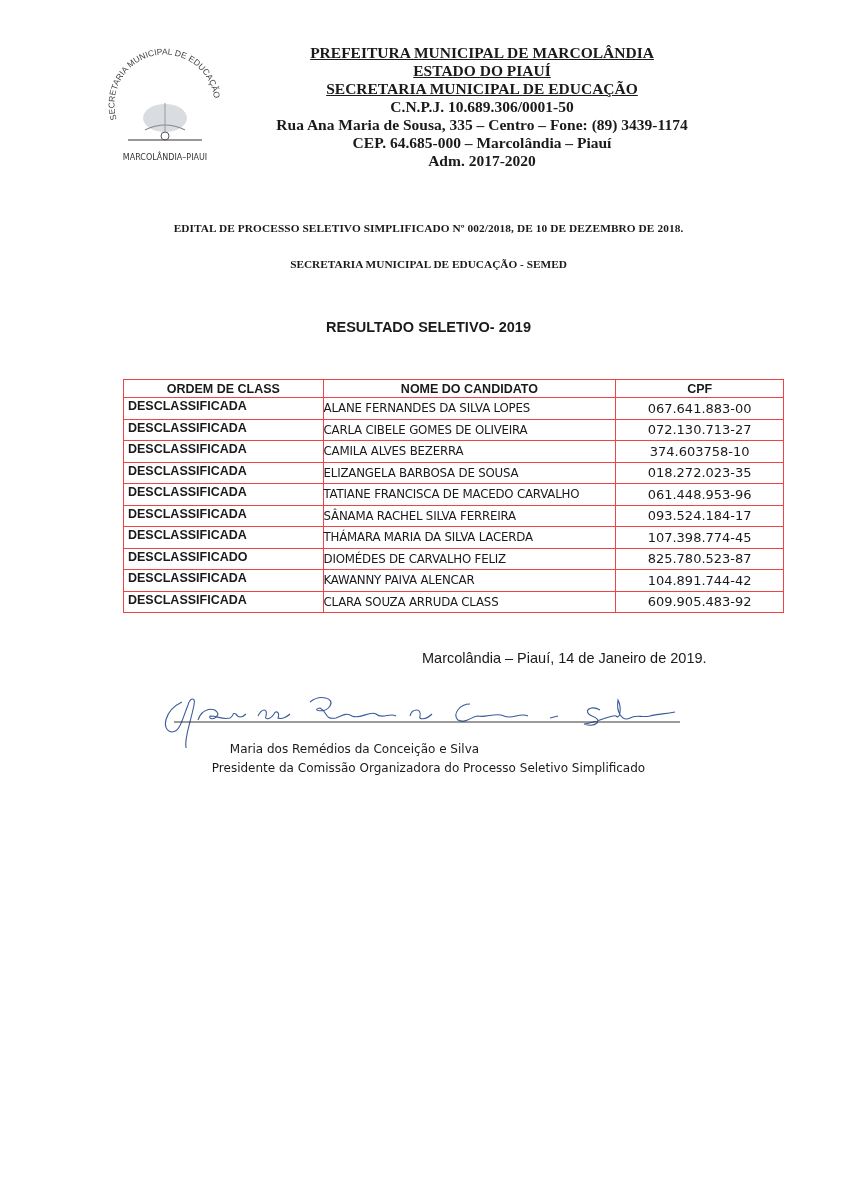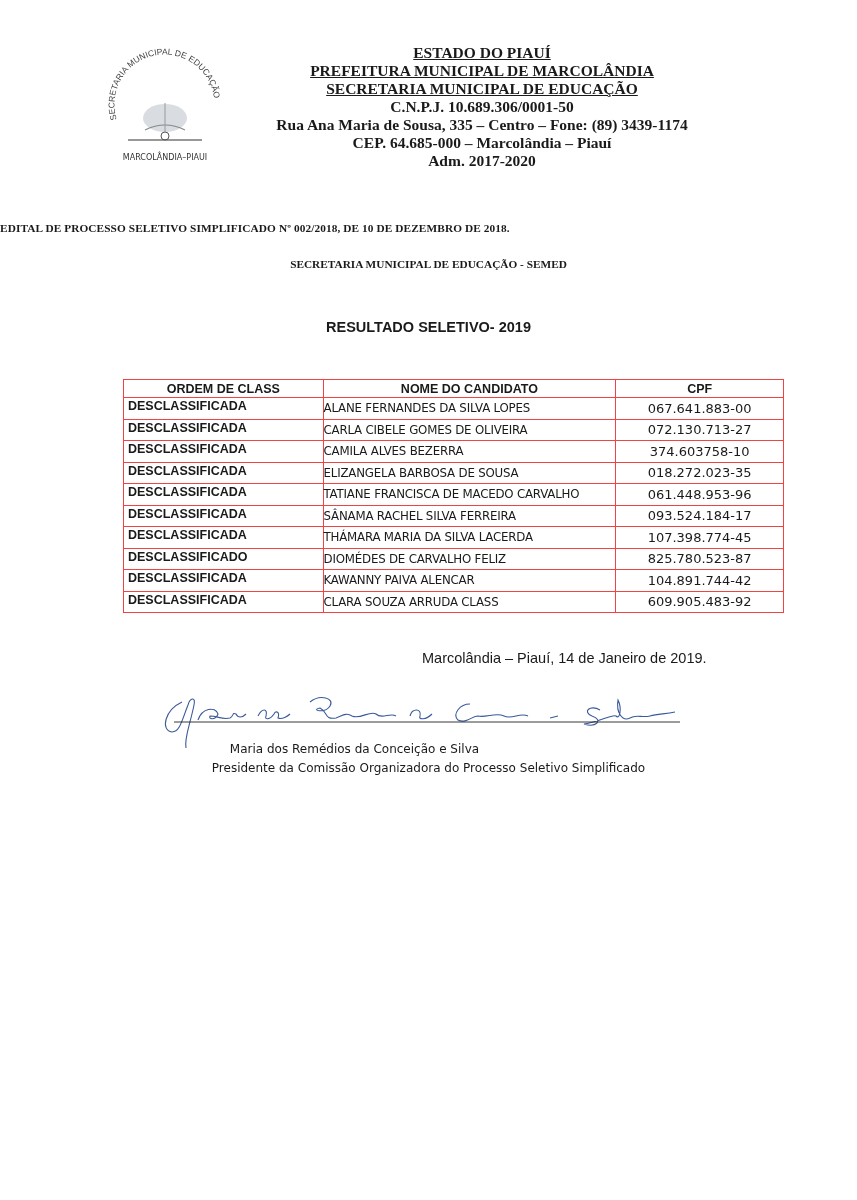--- a/index.html
+++ b/index.html
@@ -1,21 +1,21 @@
 <!DOCTYPE html>
 <html><head>
 <meta charset="utf-8">
 <style>
   html, body { margin: 0; padding: 0; background: #ffffff; }
   body { width: 857px; height: 1200px; position: relative; overflow: hidden; color: #1a1a1a; }
   .logo { position: absolute; left: 100px; top: 48px; width: 130px; height: 120px; }
   .header { position: absolute; left: 262px; top: 44px; width: 440px; text-align: center;
     font-family: "Liberation Serif", serif; font-weight: bold; font-size: 15.5px; line-height: 18px; }
   .header .u { text-decoration: underline; }
-  .edital { position: absolute; left: 0; width: 857px; top: 222px; 
+  .edital { position: absolute; left: 0; width: 857px; top: 222px; text-align: center;
     font-family: "Liberation Serif", serif; font-weight: bold; font-size: 11.3px; letter-spacing: 0.1px; }
   .semed { position: absolute; left: 0; width: 857px; top: 258px; text-align: center;
     font-family: "Liberation Serif", serif; font-weight: bold; font-size: 11.3px; }
   .title { position: absolute; left: 0; width: 857px; top: 319px; text-align: center;
     font-family: "Liberation Sans", sans-serif; font-weight: bold; font-size: 14.5px; }
   table.res { position: absolute; left: 123px; top: 379px; width: 661px; border-collapse: collapse; }
   table.res th, table.res td { border: 1px solid #ef4444; padding: 0; height: 20.5px; }
   table.res th { font-family: "Liberation Sans", sans-serif; font-weight: bold; font-size: 12.5px; text-align: center; height: 17px; }
   table.res td.st { font-family: "Liberation Sans", sans-serif; font-weight: bold; font-size: 12.5px; padding-left: 4px; vertical-align: top; line-height: 17px; }
   table.res td.nm { font-family: "DejaVu Sans", sans-serif; font-size: 11.8px; letter-spacing: -0.2px; }
@@ -40,22 +40,22 @@
     <ellipse cx="65" cy="70" rx="22" ry="14" fill="#d9dde2"></ellipse>
     <path d="M 45 82 Q 65 72 85 82" stroke="#888" stroke-width="1.2" fill="none"></path>
     <line x1="28" y1="92" x2="102" y2="92" stroke="#333" stroke-width="1.2"></line>
     <circle cx="65" cy="88" r="4" fill="none" stroke="#555" stroke-width="1"></circle>
     <line x1="65" y1="55" x2="65" y2="84" stroke="#999" stroke-width="1"></line>
     <text x="65" y="112" text-anchor="middle" font-family="DejaVu Sans, sans-serif" font-size="8" fill="#333">MARCOLÂNDIA–PIAUI</text>
   </svg>
 </div>
 
 <div class="header">
+  <div class="u">PREFEITURA MUNICIPAL DE MARCOLÂNDIA</div>
   <div class="u">ESTADO DO PIAUÍ</div>
-  <div class="u">PREFEITURA MUNICIPAL DE MARCOLÂNDIA</div>
   <div class="u">SECRETARIA MUNICIPAL DE EDUCAÇÃO</div>
   <div>C.N.P.J. 10.689.306/0001-50</div>
   <div>Rua Ana Maria de Sousa, 335 – Centro – Fone: (89) 3439-1174</div>
   <div>CEP. 64.685-000 – Marcolândia – Piauí</div>
   <div>Adm. 2017-2020</div>
 </div>
 
 <div class="edital">EDITAL DE PROCESSO SELETIVO SIMPLIFICADO Nº 002/2018, DE 10 DE DEZEMBRO DE 2018.</div>
 <div class="semed">SECRETARIA MUNICIPAL DE EDUCAÇÃO - SEMED</div>
 <div class="title">RESULTADO SELETIVO- 2019</div>

